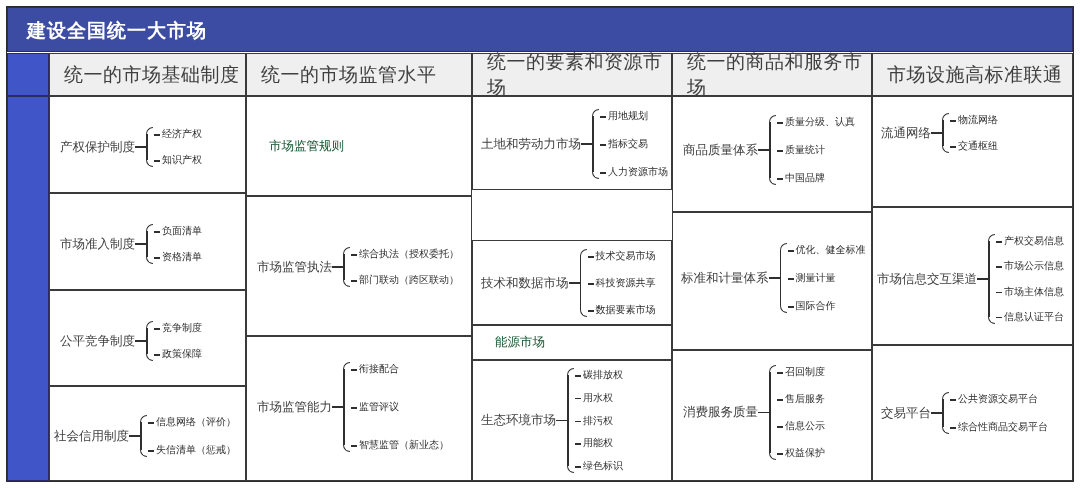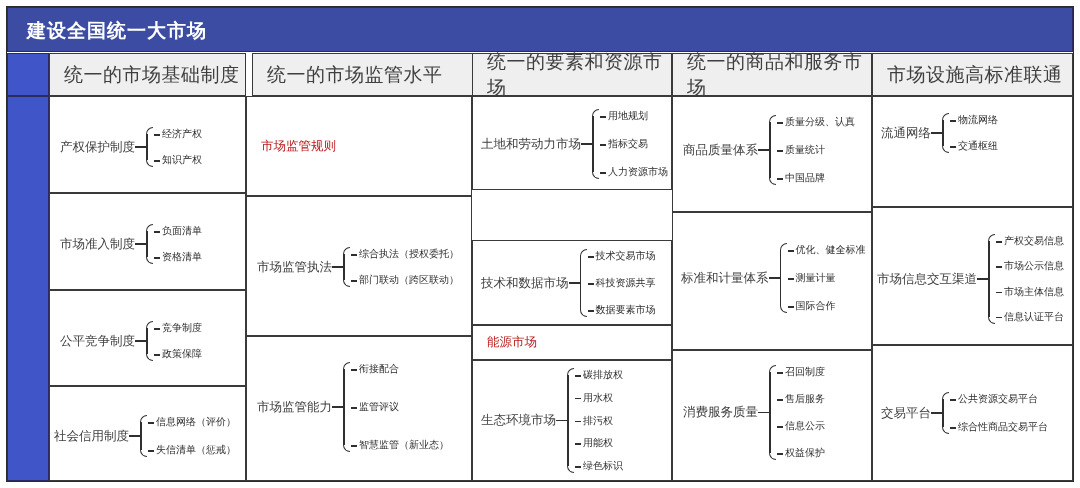--- a/index.html
+++ b/index.html
@@ -18,21 +18,21 @@
   .spine-body{position:absolute;left:7px;top:96px;width:42px;height:385px;background:#4056c8;box-sizing:border-box;border:1px solid #2b2b5e;}
 
   
   .hcell{position:absolute;top:53px;height:43px;background:#efefef;box-sizing:border-box;border:1px solid #3a3a3a;
          display:flex;align-items:center;}
   .hcell span{padding-left:14px;font-size:19px;color:#3f3f3f;letter-spacing:.5px;}
 
   
   .cell{position:absolute;background:#ffffff;box-sizing:border-box;border:1px solid #3a3a3a;}
   .cell.plain{display:flex;align-items:center;}
-  .cell.plain .ptext{padding-left:14px;font-size:12.5px;color:#b91c1c;}
+  .cell.plain .ptext{padding-left:22px;font-size:12.5px;color:#14532d;}
 
   
   .grp{position:absolute;display:flex;align-items:center;}
   .grp .root{font-size:12.5px;color:#404040;white-space:nowrap;}
   .stem{width:11px;height:1.5px;background:#2f2f2f;flex:0 0 auto;}
   .brace{position:relative;flex:0 0 auto;width:9px;align-self:stretch;}
   .brace::before{content:"";position:absolute;left:0;top:7px;bottom:7px;width:1.5px;background:#2f2f2f;}
   .brace::after{content:"";position:absolute;left:0;top:50%;width:0;height:0;}
   .leaves{display:flex;flex-direction:column;justify-content:space-between;align-self:stretch;}
   .leaf{position:relative;font-size:10px;color:#2e2e2e;white-space:nowrap;padding-left:7px;display:flex;align-items:center;}
@@ -52,21 +52,21 @@
   <div class="titlebar">
     <div class="t">建设全国统一大市场</div>
   </div>
 
   <div class="spine-head"></div>
   <div class="spine-body"></div>
 
   <div class="hcell" style="left:49px;width:197px;">
     <span>统一的市场基础制度</span>
     </div>
-  <div class="hcell" style="left:252px;width:226px;">
+  <div class="hcell" style="left:246px;width:226px;">
     <span>统一的市场监管水平</span>
     </div>
   <div class="hcell" style="left:472px;width:200px;">
     <span>统一的要素和资源市场</span>
     </div>
   <div class="hcell" style="left:672px;width:200px;">
     <span>统一的商品和服务市场</span>
     </div>
   <div class="hcell" style="left:872px;width:201px;">
     <span>市场设施高标准联通</span>

